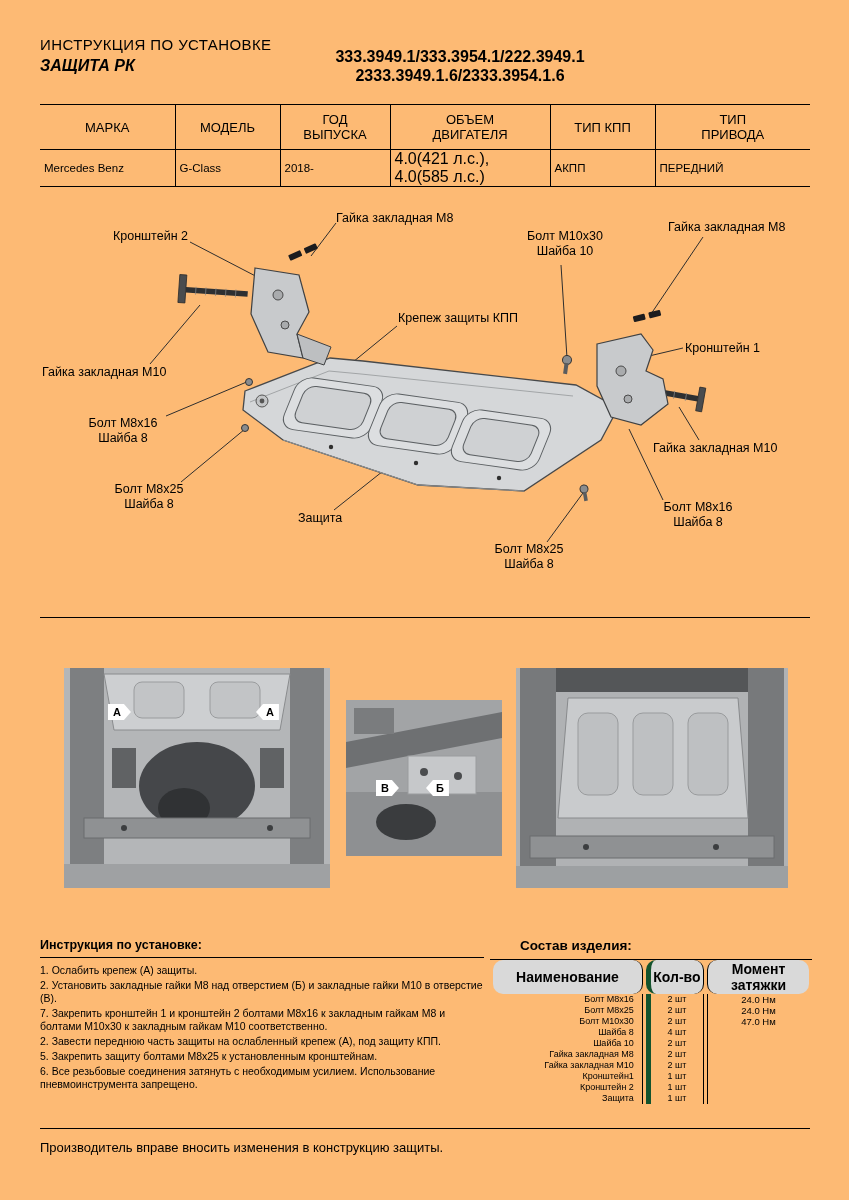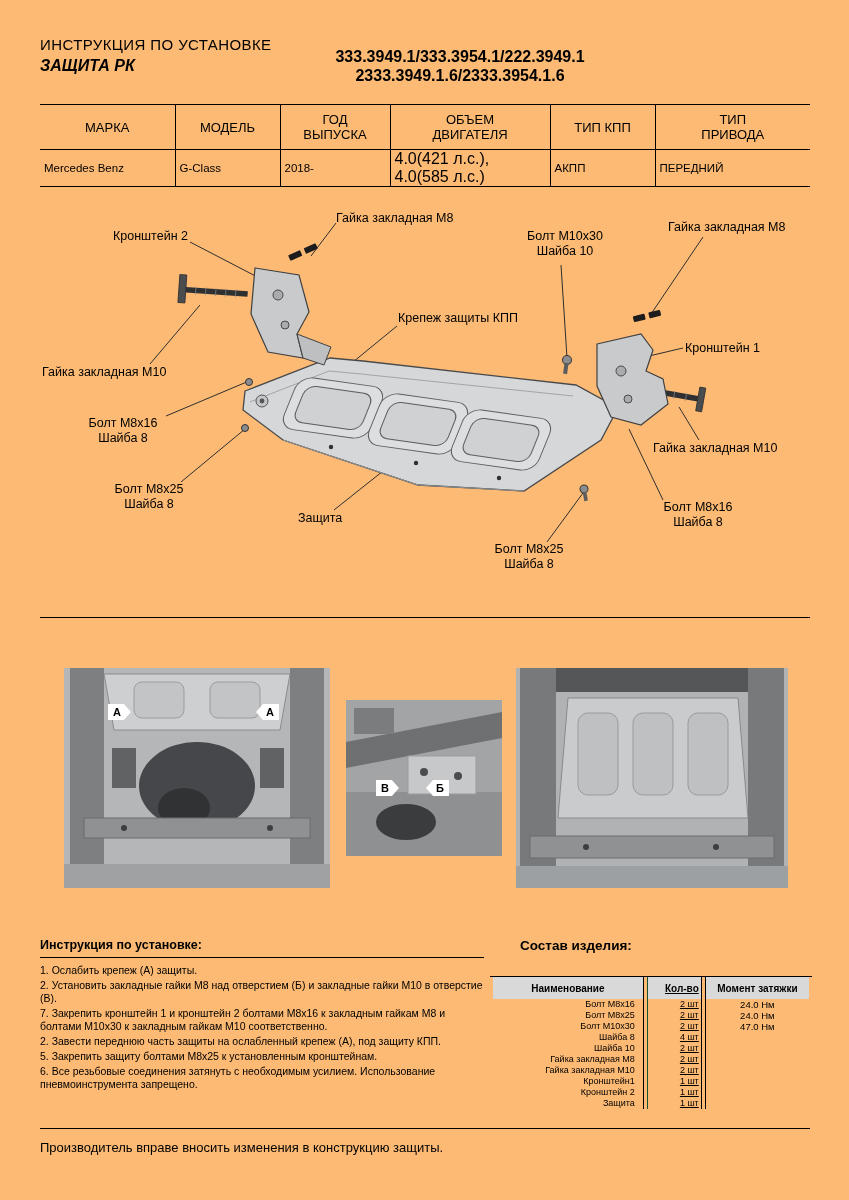--- a/index.html
+++ b/index.html
@@ -59,28 +59,28 @@
      clip-path:polygon(7px 0, 100% 0, 100% 100%, 7px 100%, 0 50%);}
 
   
   .instr {position:absolute; left:40px; top:938px; width:444px;}
   .instr-title {font-size:12.5px; font-weight:bold; padding-bottom:5px;
                 border-bottom:1.5px solid #000; margin-bottom:6px;}
   .step {font-size:10.5px; line-height:13px; margin-bottom:2px;}
 
   
   .parts {position:absolute; left:490px; top:938px; width:322px;}
-  .parts-title {font-size:13.5px; font-weight:bold; padding:0 0 23px 30px;
+  .parts-title {font-size:13.5px; font-weight:bold; padding:0 0 6px 30px;
                 border-bottom:1.5px solid #000;}
   .parts-table {border-collapse:separate; border-spacing:3px 0; width:100%; margin-top:0;}
-  .parts-table th {background:#d9d9d9; font-size:10px; font-weight:bold; height:20px;
-                   vertical-align:middle; padding:1px 2px;}
+  .parts-table th {background:#d9d9d9; font-size:14px; font-weight:bold; height:20px;
+                   vertical-align:middle; padding:1px 2px;border-radius:10px;}
   .parts-table td {font-size:9px; line-height:11px; height:11px; padding:0 2px;}
   .parts-table th:nth-child(1), .parts-table td:nth-child(1) {width:148px; border-right:1px solid #000;}
-  .parts-table th:nth-child(2), .parts-table td:nth-child(2) {width:52px; border-left:1px solid #14532d; border-right:1px solid #000; text-align:right;text-decoration:underline;}
+  .parts-table th:nth-child(2), .parts-table td:nth-child(2) {width:52px; border-left:5px solid #14532d; border-right:1px solid #000; text-align:center;}
   .parts-table th:nth-child(3), .parts-table td:nth-child(3) {width:106px; border-left:1px solid #000; text-align:center;}
   .parts-table td:nth-child(1) {text-align:right; padding-right:8px;}
   .parts-table td:nth-child(3) {font-size:9.5px;margin-top:48px;}
 
   
   .footer-line1 {position:absolute; left:40px; top:1140px; font-size:13px;}
   .footer-line2 {position:absolute; left:40px; top:1221px; font-size:13px;}
   .footer-line2 .email {font-weight:bold;}
 </style>
 </head>

